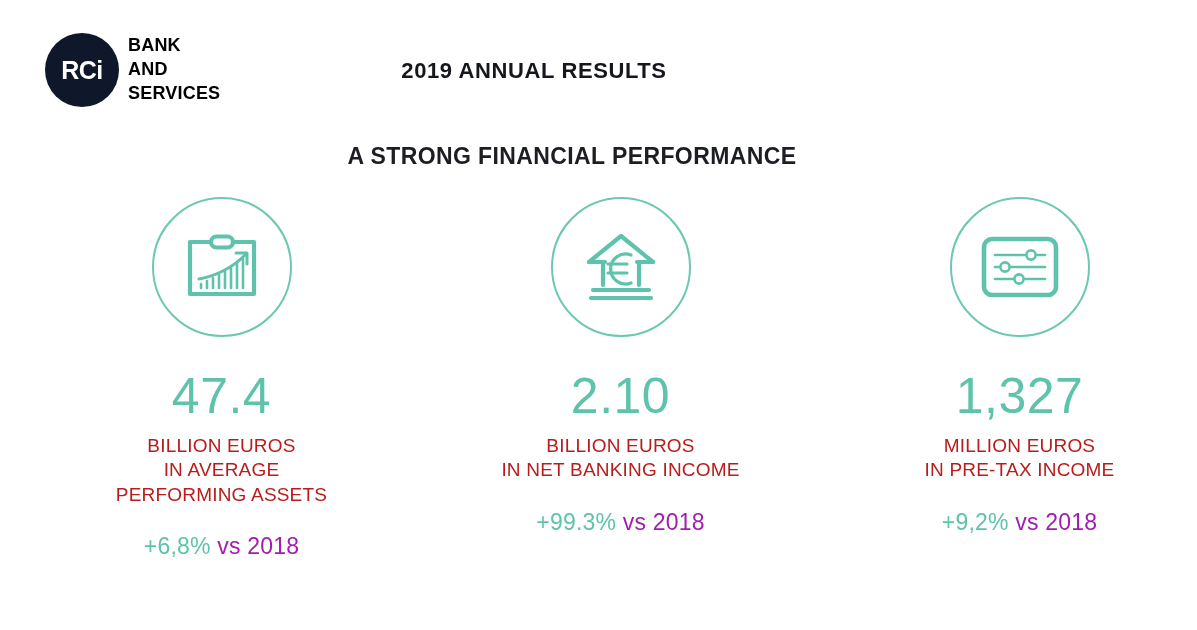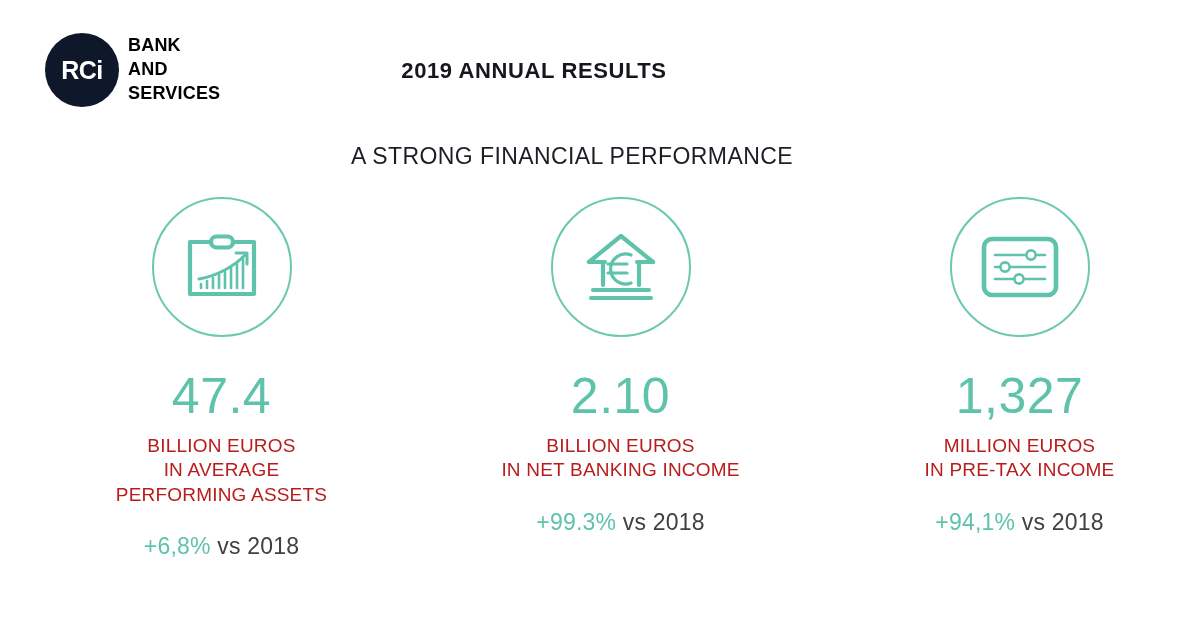--- a/index.html
+++ b/index.html
@@ -64,21 +64,21 @@
     color: #15171C;
     letter-spacing: 0.6px;
   }
   #subtitle {
     position: absolute;
     left: 0;
     top: 143px;
     width: 1144px;
     text-align: center;
     font-size: 23px;
-    font-weight: normal;
+    font-weight: bold;
     color: #1C1E24;
     letter-spacing: 0.4px;
   }
 
   
   #columns {
     position: absolute;
     left: 0;
     top: 197px;
     width: 1197px;
@@ -118,21 +118,21 @@
     line-height: 1.28;
     letter-spacing: 0.2px;
   }
 
   .stat-growth {
     margin-top: 26px;
     font-size: 23px;
     letter-spacing: 0.2px;
   }
   .growth-pct { color: #5FC3AC; }
-  .growth-vs  { color: #404040; }
+  .growth-vs  { color: #a21caf; }
 </style>
 </head>
 <body>
 
 <div id="page">
 
   <div id="logo">
     <div id="logo-mark">
       <span id="logo-mark-text">RCi</span>
     </div>
@@ -217,19 +217,19 @@
 
             <line x1="14" y1="43" x2="32" y2="43"></line>
             <line x1="44" y1="43" x2="64" y2="43"></line>
             <circle cx="38" cy="43" r="4.6"></circle>
           </g>
         </svg>
       </div>
       <div class="stat-value">1,327</div>
       <div class="stat-label">MILLION EUROS<br>IN PRE-TAX INCOME</div>
       <div class="stat-growth">
-        <span class="growth-pct">+94,1%</span>
+        <span class="growth-pct">+9,2%</span>
         <span class="growth-vs">vs 2018</span>
       </div>
     </div>
 
   </div>
 </div>
 
 </body></html>

